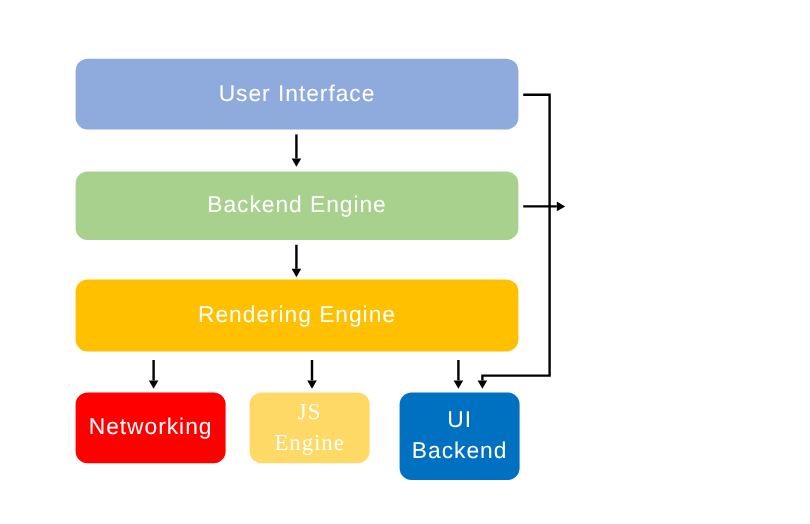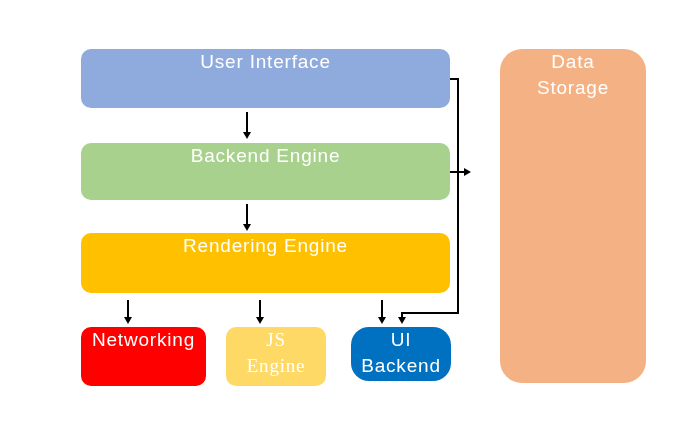--- a/index.html
+++ b/index.html
@@ -8,37 +8,36 @@
     width:675px;height:437px;
     background:#ffffff;
     font-family:"Liberation Sans","DejaVu Sans",sans-serif;
     overflow:hidden;
   }
   .arrows{position:absolute;left:0;top:0;width:675px;height:437px;}
   .arrows line,.arrows polyline{stroke:#000;stroke-width:2;fill:none;}
   .arrows polygon{fill:#000;stroke:none;}
   .node{
     position:absolute;
-    display:flex;align-items:flex-start;justify-content:center;
+    display:flex;align-items:center;justify-content:center;
     color:#ffffff;
     text-align:center;
     border-radius:10px;
     letter-spacing:0.8px;
     font-size:19px;
     line-height:26px;
     white-space:pre-line;
     box-sizing:border-box;
-    margin-left:18px;
   }
   .node-user-interface  {left:63px;  top:49px;  width:369px; height:59px;}
   .node-browser-engine  {left:63px;  top:143px; width:369px; height:57px;}
   .node-rendering-engine{left:63px;  top:233px; width:369px; height:60px;}
   .node-networking      {left:63px;  top:327px; width:125px; height:59px;}
   .node-js-engine       {left:208px; top:327px; width:100px; height:59px;}
-  .node-ui-backend      {left:333px; top:327px; width:100px; height:54px;border-radius:18px;}
+  .node-ui-backend      {left:333px; top:327px; width:100px; height:73px;}
   .node-data-storage    {left:482px; top:49px;  width:146px; height:334px; border-radius:22px;}
 </style>
 </head>
 <body>
 
 <div class="canvas">
 
   <svg class="arrows" viewBox="0 0 675 437" xmlns="http://www.w3.org/2000/svg">
     <g>
       <line x1="247" y1="112" x2="247" y2="132"></line>
@@ -89,18 +88,14 @@
   <div class="node node-js-engine" style="background: rgb(255, 217, 102); font-family: Liberation Serif, serif;">
     <span>JS
 Engine</span>
   </div>
 
   <div class="node node-ui-backend" style="background: rgb(0, 112, 192);">
     <span>UI
 Backend</span>
   </div>
 
-  <div class="node node-data-storage" style="background: rgb(244, 177, 131);">
-    <span>Data
-Storage</span>
-  </div>
 
 </div>
 
 </body></html>

